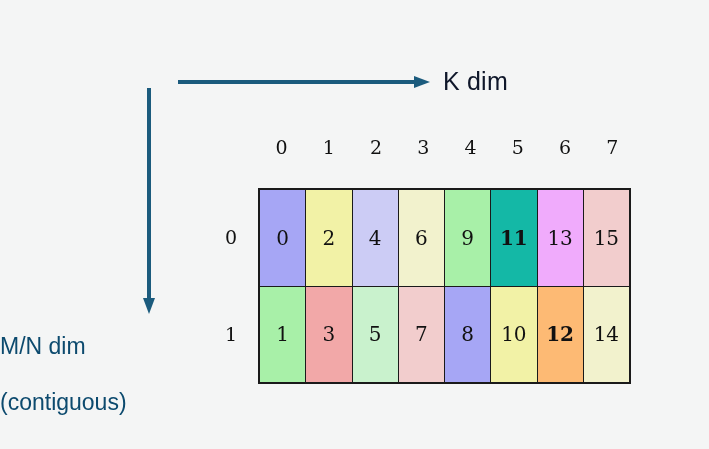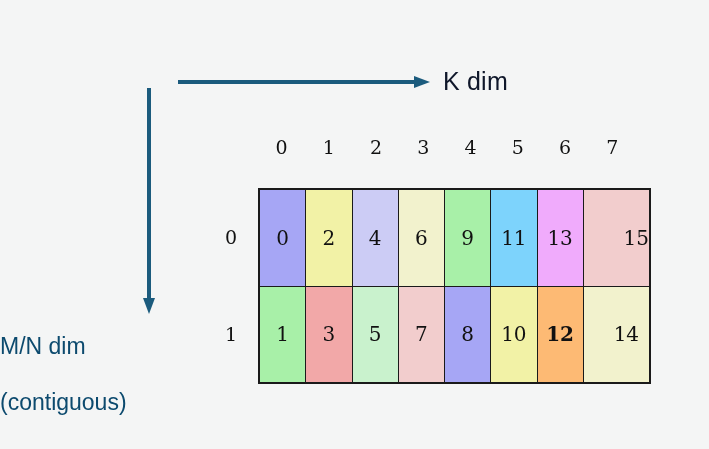--- a/index.html
+++ b/index.html
@@ -180,31 +180,31 @@
 
   <div class="grid-area">
     <table class="mem-grid">
       <tbody id="grid-body">
           <tr>
             <td style="background: rgb(166, 166, 245);">0</td>
             <td style="background: rgb(242, 242, 166);">2</td>
             <td style="background: rgb(204, 204, 245);">4</td>
             <td style="background: rgb(242, 242, 205);">6</td>
             <td style="background: rgb(168, 240, 168);">9</td>
-            <td style="background: #7dd3fc;">11</td>
+            <td style="background: #14b8a6; font-weight: bold;">11</td>
             <td style="background: #f0abfc;">13</td>
-            <td style="background: rgb(242, 205, 205); text-align: right;">15</td>
+            <td style="background: rgb(242, 205, 205);">15</td>
           </tr>
           <tr>
             <td style="background: rgb(168, 240, 168);">1</td>
             <td style="background: rgb(242, 168, 168);">3</td>
             <td style="background: rgb(201, 242, 205);">5</td>
             <td style="background: rgb(242, 205, 205);">7</td>
             <td style="background: rgb(166, 166, 245);">8</td>
             <td style="background: rgb(242, 242, 166);">10</td>
             <td style="background: #fdba74; font-weight: bold;">12</td>
-            <td style="background: rgb(242, 242, 205); padding-left: 20px;">14</td>
+            <td style="background: rgb(242, 242, 205);">14</td>
           </tr>
         </tbody>
     </table>
   </div>
 
 </div>
 
 </body></html>

